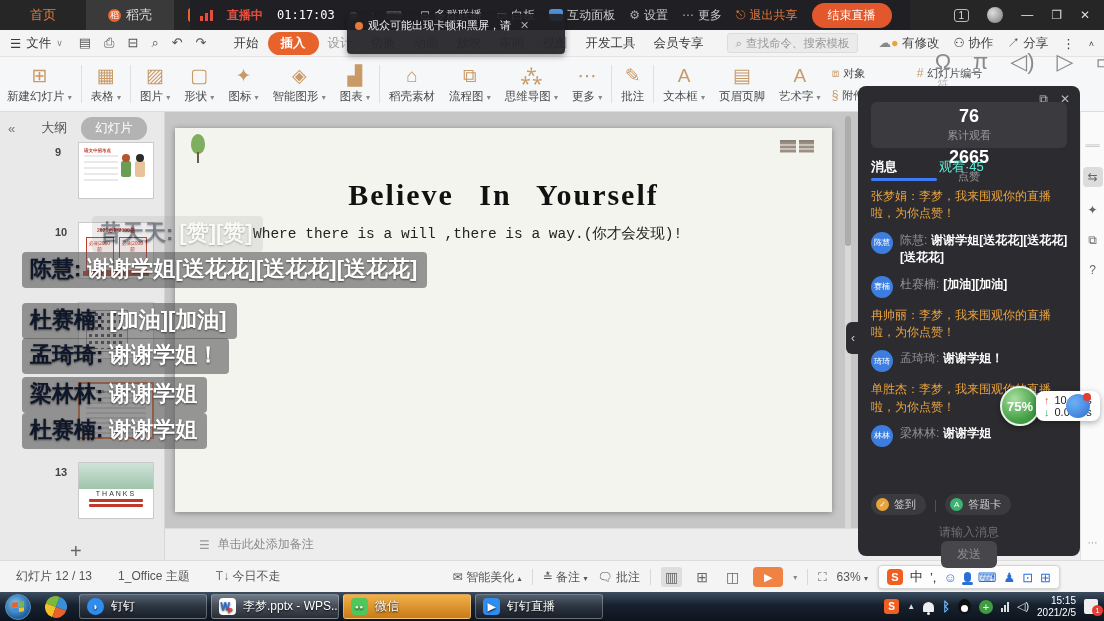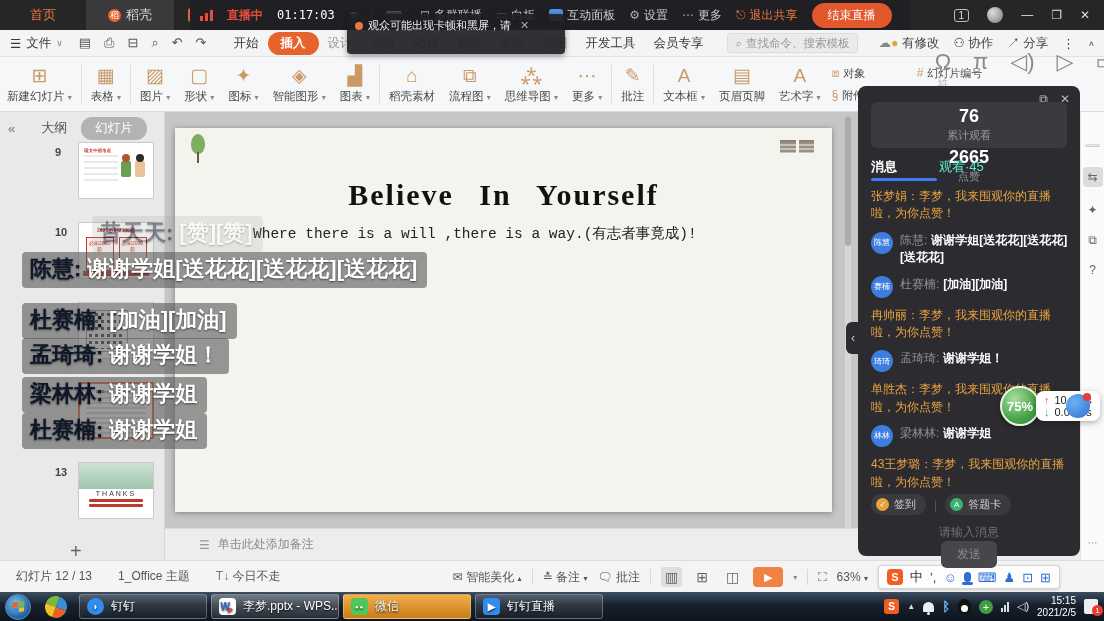--- a/index.html
+++ b/index.html
@@ -475,21 +475,21 @@
 
   <div id="mainarea">
     <div id="slidecard">
       <div class="tree"></div>
       <div class="buildings">
           <i></i>
           <i></i>
         </div>
       <div class="slide-title">Believe In Yourself</div>
       <div class="slide-body">
-        <div class="closing">Where there is a will ,there is a way.(有志者事竟成)!</div>
+        <div class="closing">Where there is a will ,there is a way.(你才会发现)!</div>
       </div>
     </div>
     <div class="vscroll">
         <i></i>
       </div>
   </div>
 
   <div id="notesbar">
     <span class="ni">☰</span>
     <span>单击此处添加备注</span>
@@ -537,21 +537,20 @@
         <div class="msg sys">冉帅丽：李梦，我来围观你的直播啦，为你点赞！</div>
         <div class="msg user">
           <span class="mav">琦琦</span>
           <span><span class="mun">孟琦琦:</span><span class="mtx">谢谢学姐！</span></span>
         </div>
         <div class="msg sys">单胜杰：李梦，我来围观你的直播啦，为你点赞！</div>
         <div class="msg user">
           <span class="mav">林林</span>
           <span><span class="mun">梁林林:</span><span class="mtx">谢谢学姐</span></span>
         </div>
-        <div class="msg sys">43王梦璐：李梦，我来围观你的直播啦，为你点赞！</div>
       </div>
     <div class="cp-chips">
       <span class="chip">
           <span class="ci or">✓</span>
           <span>签到</span>
         </span>
       <span class="chip-sep">|</span>
       <span class="chip">
           <span class="ci gr">A</span>
           <span>答题卡</span>

